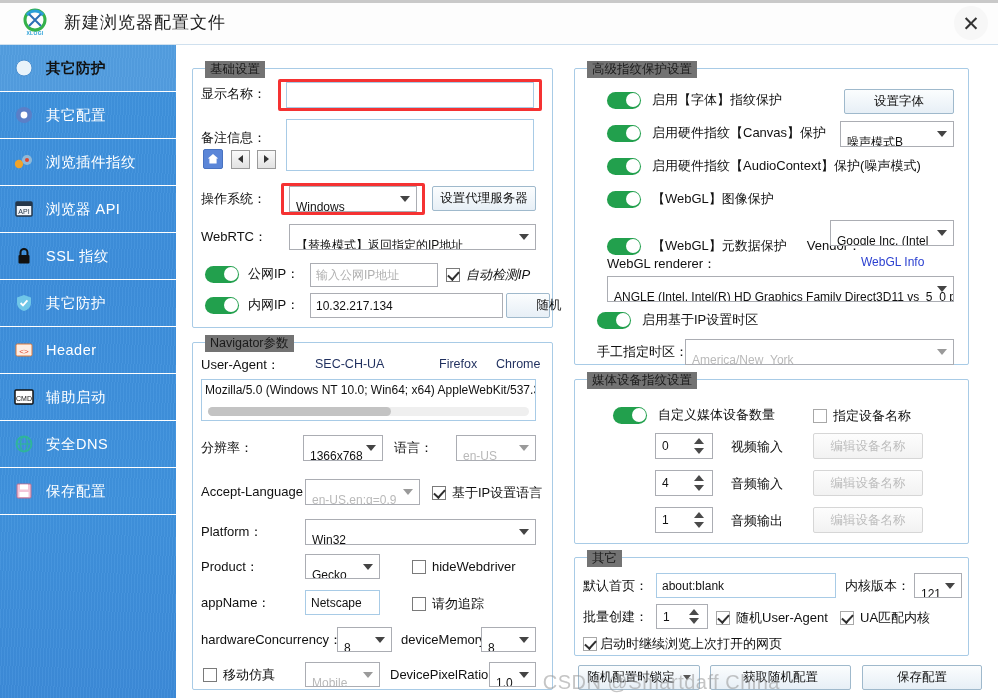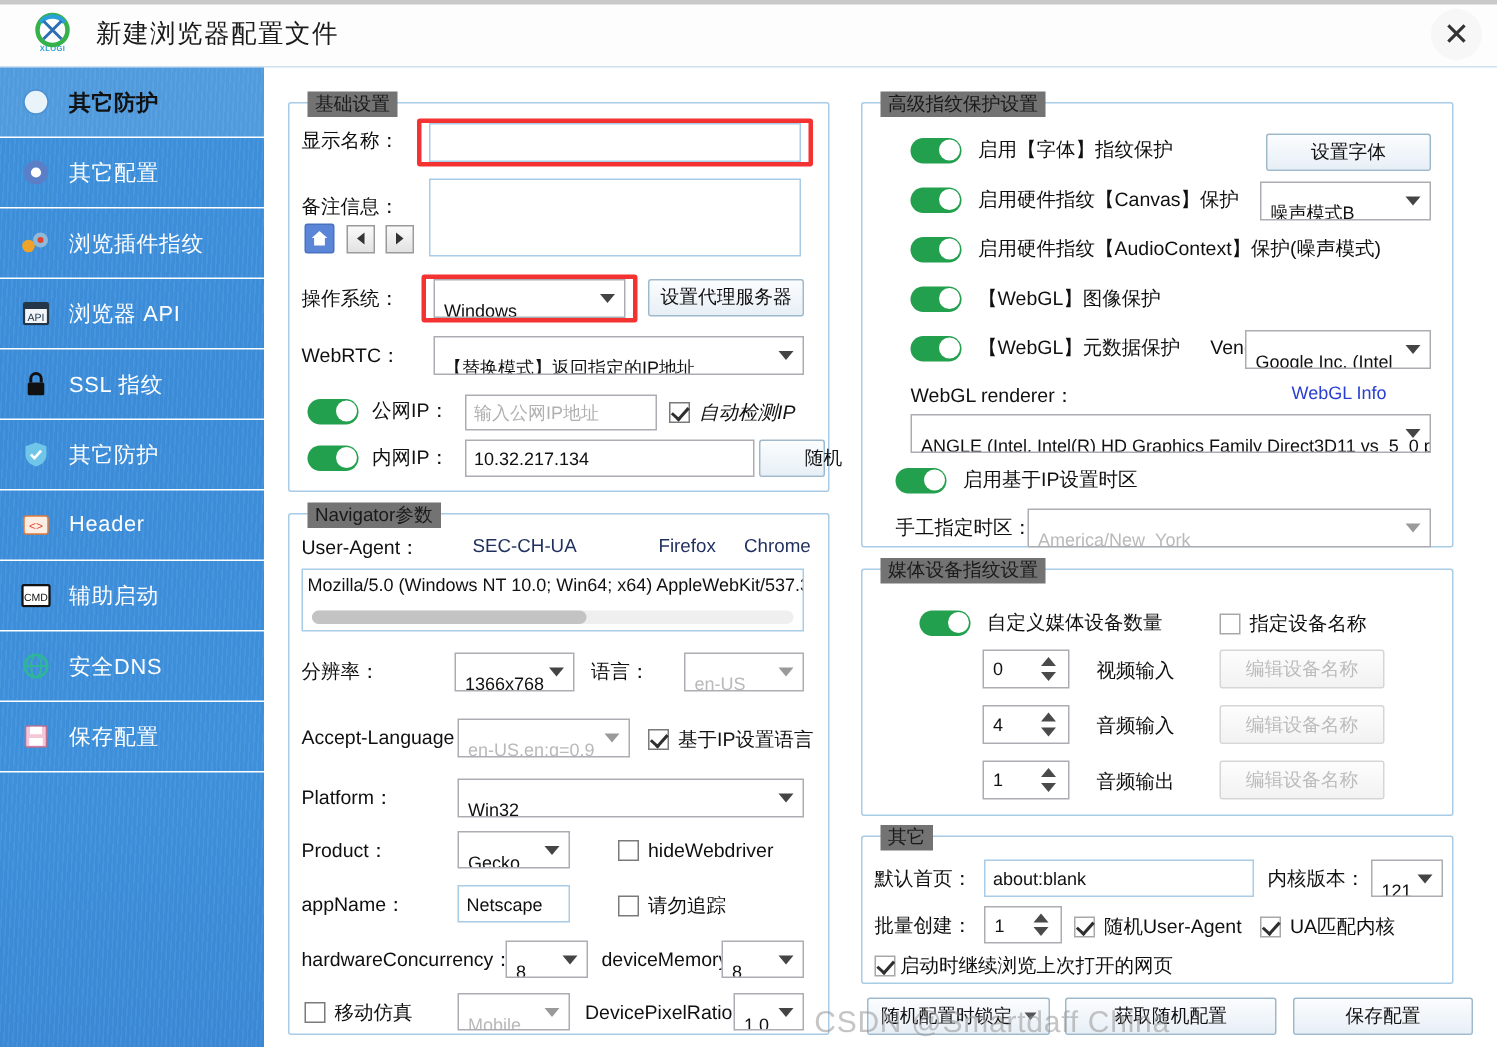--- a/index.html
+++ b/index.html
@@ -467,21 +467,21 @@
       <span class="lbl">启用硬件指纹【AudioContext】保护(噪声模式)</span>
     </div>
 
     <div class="row" style="left:32px; top:121px; gap:11px;">
       <span class="toggle">
           <span class="knob"></span>
         </span>
       <span class="lbl">【WebGL】图像保护</span>
     </div>
 
-    <div class="row" style="left:32px; top:154px; gap:11px;">
+    <div class="row" style="left:32px; top:168px; gap:11px;">
       <span class="toggle">
           <span class="knob"></span>
         </span>
       <span class="lbl">【WebGL】元数据保护</span>
       <span class="lbl" style="margin-left:9px;">Vendor：</span>
     </div>
     <div class="sel" style="position:absolute;left:255px;top:151px;width:124px;height:26px;">
       <span>Google Inc. (Intel</span>
       <span class="arw"></span>
     </div>

